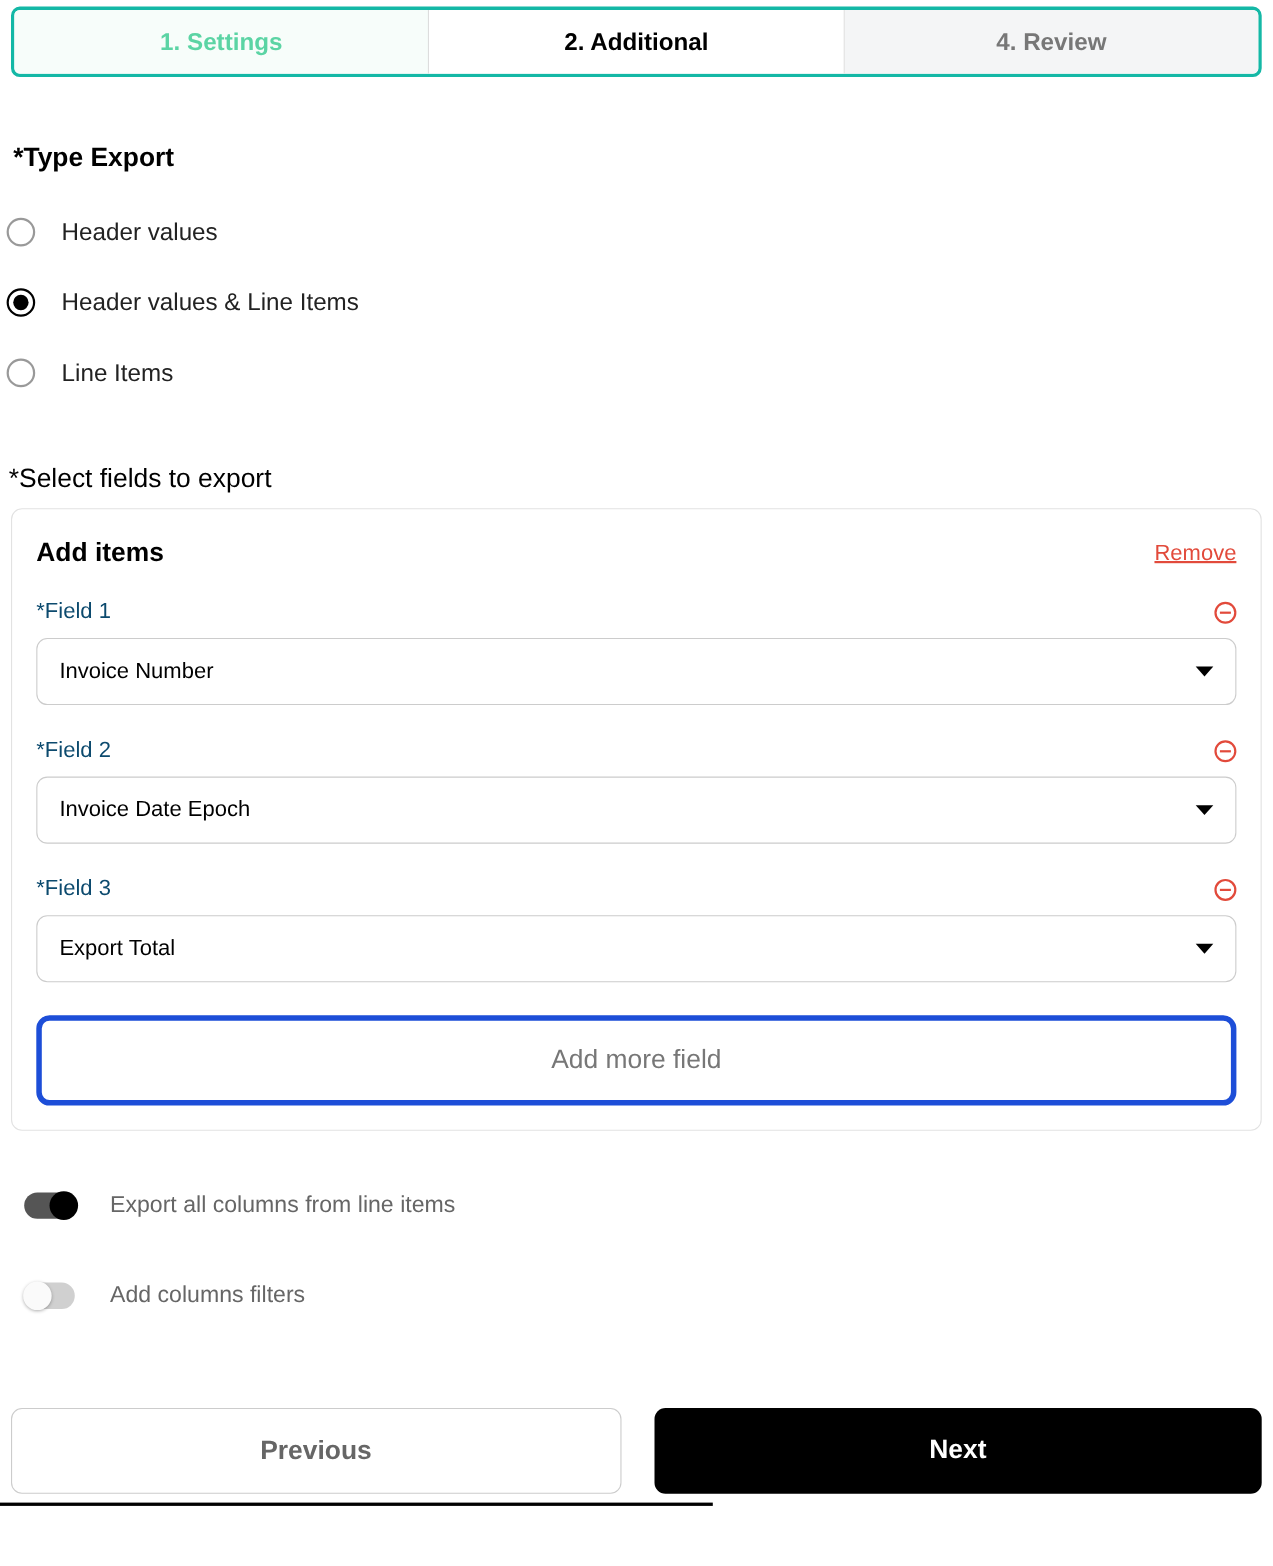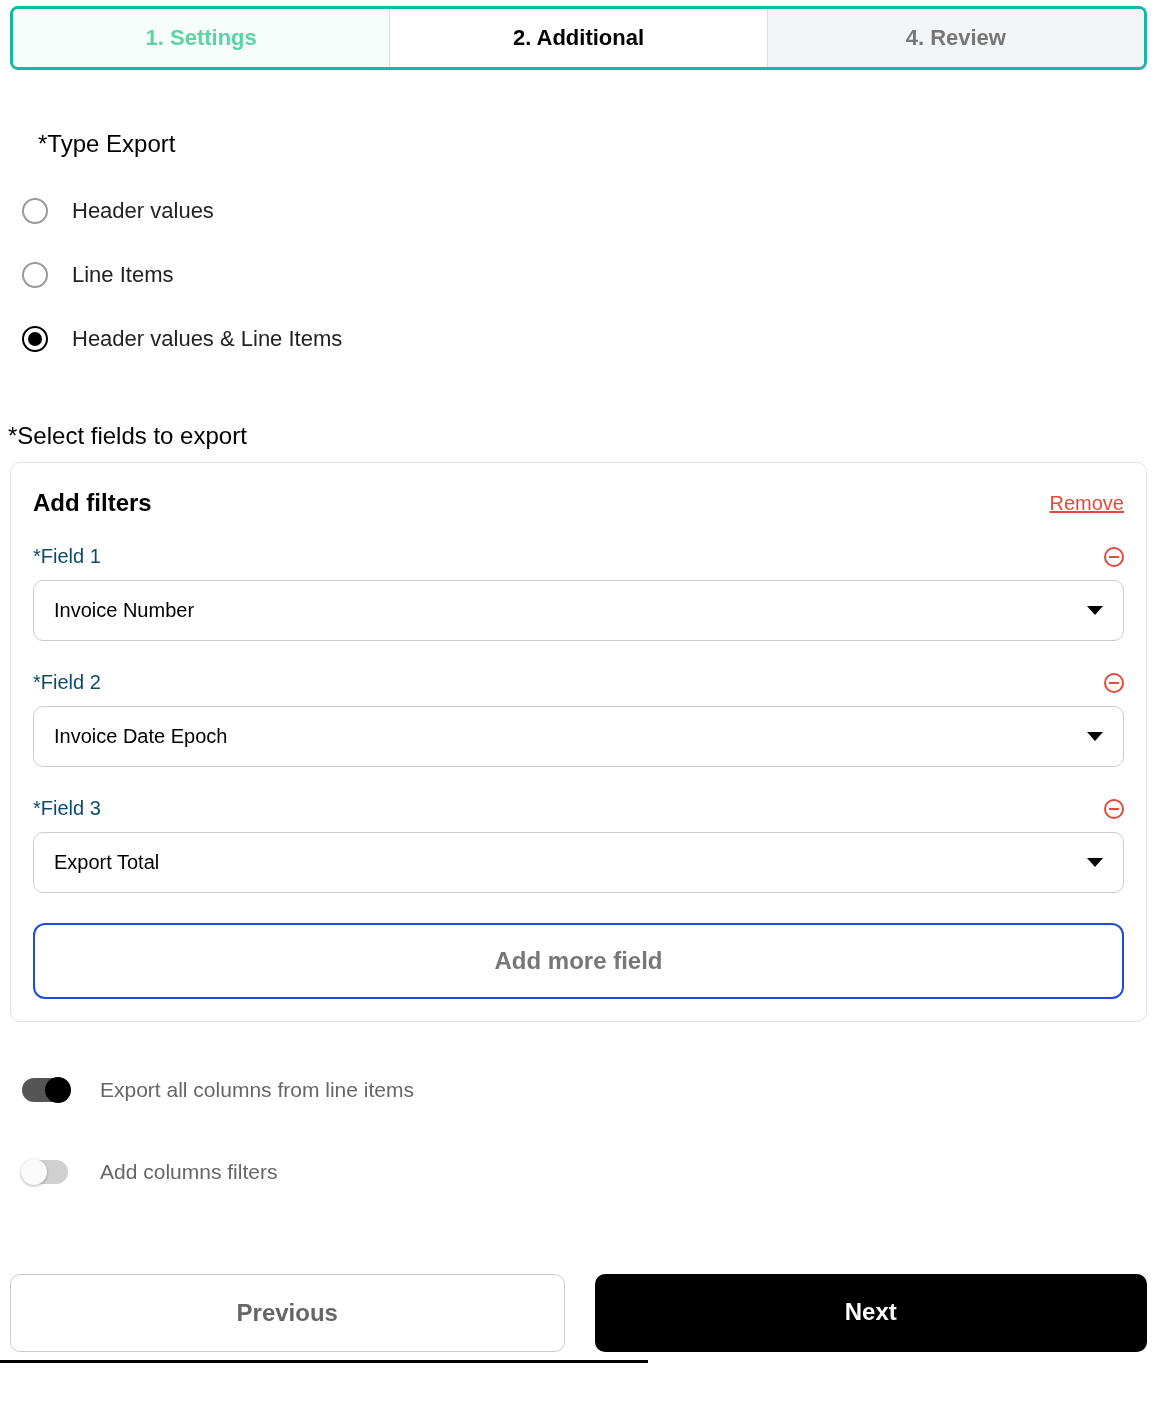--- a/index.html
+++ b/index.html
@@ -40,35 +40,35 @@
       background: #fff;
       color: #000;
     }
 
     
     .section {
       margin-top: 60px;
     }
     .section-label {
       font-size: 24px;
-      font-weight: 400;
-      padding-left: 38px;
+      font-weight: 700;
+      padding-left: 12px;
     }
     .section-label-tight {
       font-size: 24px;
       font-weight: 400;
       padding-left: 8px;
       margin-top: 70px;
       margin-bottom: 12px;
     }
 
     
     .radio-group {
       margin-top: 40px;
-      padding-left: 22px;
+      padding-left: 6px;
       display: flex;
       flex-direction: column;
       gap: 38px;
     }
     .radio-row {
       display: flex;
       align-items: center;
       gap: 24px;
       cursor: pointer;
     }
@@ -164,26 +164,26 @@
     }
     .chevron-down {
       width: 0;
       height: 0;
       border-left: 8px solid transparent;
       border-right: 8px solid transparent;
       border-top: 9px solid #000;
     }
 
     .add-more-btn {
-      border: 2px solid #1d4ed8;
+      border: 5px solid #1d4ed8;
       border-radius: 12px;
       padding: 22px;
       text-align: center;
       font-size: 24px;
-      font-weight: 700;
+      font-weight: 400;
       color: #777;
       cursor: pointer;
       margin-top: 10px;
     }
 
     
     .toggles {
       margin-top: 56px;
       padding-left: 22px;
       display: flex;
@@ -274,37 +274,37 @@
 </div>
 
 <div class="section">
   <div class="section-label">*Type Export</div>
   <div class="radio-group">
     <div class="radio-row">
       <div class="radio-circle"></div>
       <div class="radio-label">Header values</div>
     </div>
     <div class="radio-row">
-      <div class="radio-circle"></div>
-      <div class="radio-label">Line Items</div>
-    </div>
-    <div class="radio-row">
       <div class="radio-circle selected">
           <div class="radio-dot"></div>
         </div>
       <div class="radio-label">Header values &amp; Line Items</div>
     </div>
+    <div class="radio-row">
+      <div class="radio-circle"></div>
+      <div class="radio-label">Line Items</div>
+    </div>
   </div>
 </div>
 
 <div class="section-label-tight">*Select fields to export</div>
 
 <div class="fields-card">
   <div class="fields-header">
-    <div class="fields-title">Add filters</div>
+    <div class="fields-title">Add items</div>
     <div class="remove-link">Remove</div>
   </div>
 
   <div class="field-block">
     <div class="field-label-row">
       <div class="field-label">*Field 1</div>
       <div class="minus-icon"></div>
     </div>
     <div class="select-box">
       <span>Invoice Number</span>

